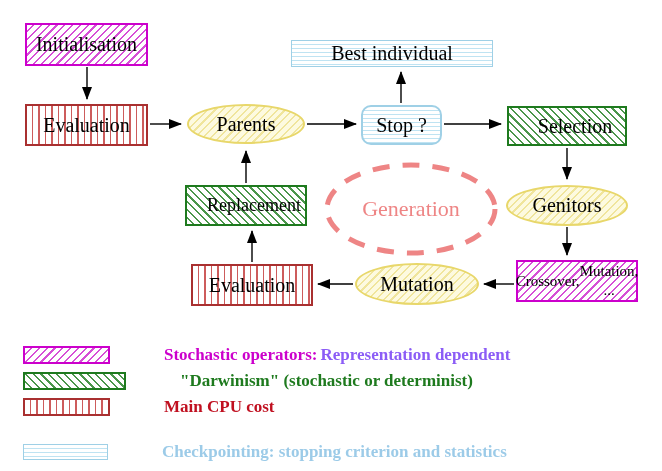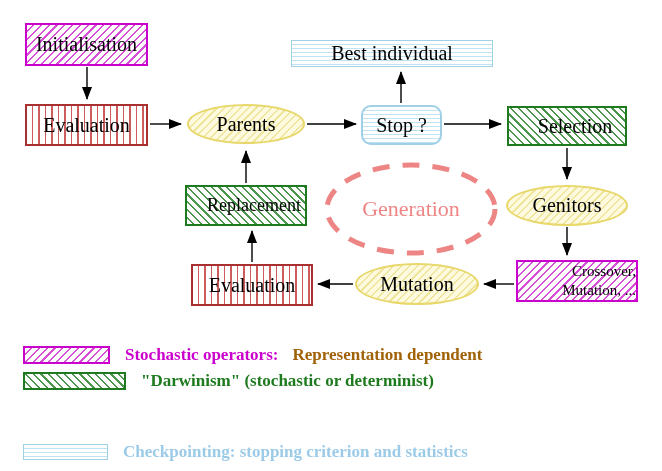--- a/index.html
+++ b/index.html
@@ -34,23 +34,23 @@
     background:repeating-linear-gradient(135deg,#fdfae0 0 4px,#f0e59c 4px 5.5px);
   }
   .rounded { border-radius:10px; border-width:2px; }
   .crossover-text { font-size:15px; line-height:1.25; }
   .generation-label {
     position:absolute; left:330px; top:196px; width:162px; text-align:center;
     font-size:22px; color:#ee8585;
   }
   .legend-row { position:absolute; left:23px; display:flex; align-items:center; height:18px; }
   .swatch { width:83px; height:14px; margin-right:15px; box-sizing:content-box; }
-  .legend-text { font-weight:bold; font-size:17px; white-space:nowrap; }
+  .legend-text { font-weight:bold; font-size:17px; white-space:nowrap;margin-left:39px; }
   .lt-magenta { color:#cc00cc; }
-  .lt-gold { color:#a16207; margin-left:14px; }
+  .lt-gold { color:#8b5cf6; margin-left:3px; }
   .lt-green { color:#1e7a1e; }
   .lt-red { color:#c01020; }
   .lt-blue { color:#9ccbe8; }
 </style>
 </head>
 <body>
 
 <div class="canvas">
 
   <svg class="overlay" width="662" height="471" viewBox="0 0 662 471">
@@ -94,21 +94,21 @@
   </div>
 
   <div class="node hatch-green" style="left:507px;top:106px;width:120px;height:40px;">
     <span>Selection</span>
   </div>
 
   <div class="node ellipse-yellow" style="left:506px;top:185px;width:122px;height:41px;">
     <span>Genitors</span>
   </div>
 
-  <div class="node hatch-magenta crossover-text" style="left:516px;top:260px;width:122px;height:42px;flex-direction:column;align-items:flex-end;">
+  <div class="node hatch-magenta crossover-text" style="left:516px;top:260px;width:122px;height:42px;">
     <span>Crossover,</span>
     <span>Mutation, ...</span>
   </div>
 
   <div class="node ellipse-yellow" style="left:355px;top:263px;width:124px;height:42px;">
     <span>Mutation</span>
   </div>
 
   <div class="node lines-red" style="left:191px;top:264px;width:122px;height:42px;">
     <span>Evaluation</span>
@@ -124,19 +124,23 @@
     <div class="swatch hatch-magenta"></div>
     <span class="legend-text lt-magenta">Stochastic operators:</span>
     <span class="legend-text lt-gold">Representation dependent</span>
   </div>
 
   <div class="legend-row" style="top:372px;">
     <div class="swatch hatch-green"></div>
     <span class="legend-text lt-green">"Darwinism" (stochastic or determinist)</span>
   </div>
 
+  <div class="legend-row" style="top:398px;">
+    <div class="swatch lines-red"></div>
+    <span class="legend-text lt-red">Main CPU cost</span>
+  </div>
 
   <div class="legend-row" style="top:443px;">
     <div class="swatch lines-cyan"></div>
     <span class="legend-text lt-blue">Checkpointing: stopping criterion and statistics</span>
   </div>
 
 </div>
 
 </body></html>

